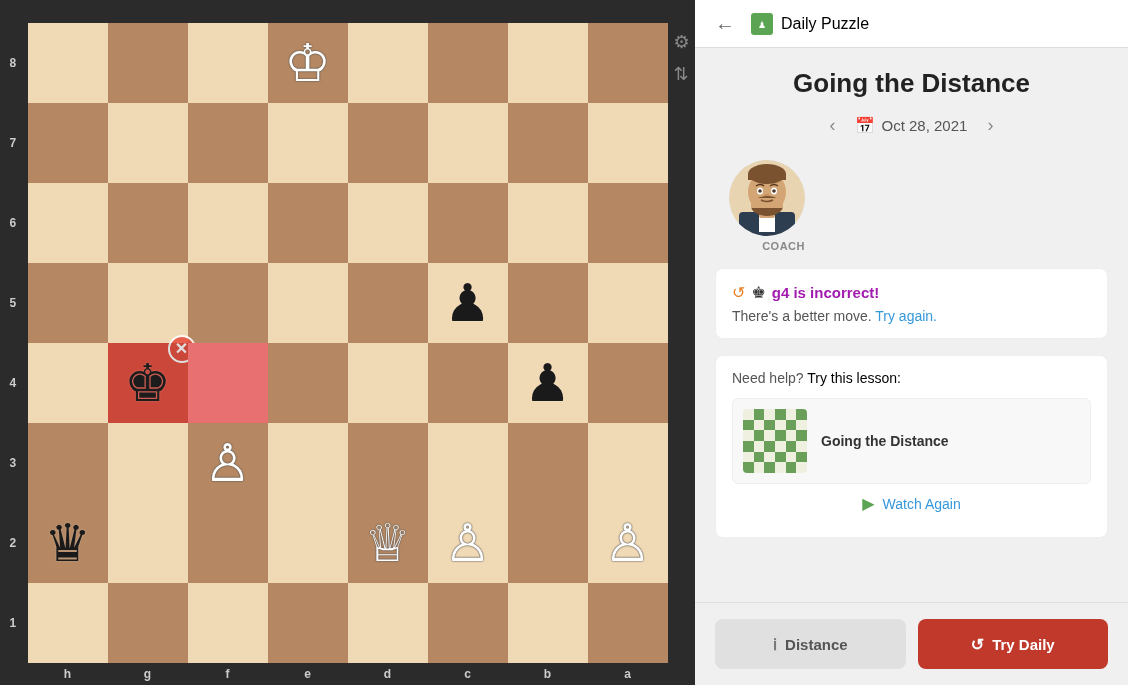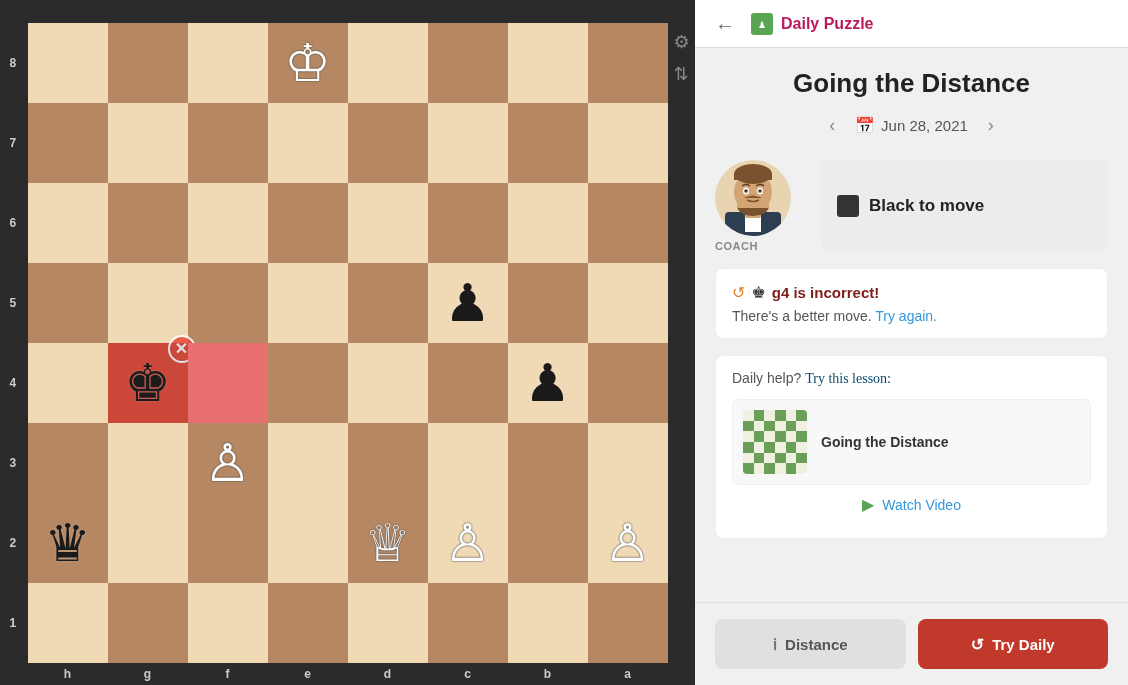--- a/index.html
+++ b/index.html
@@ -164,22 +164,22 @@
       display: flex;
       align-items: center;
       justify-content: center;
       color: white;
       font-size: 13px;
       margin-right: 8px;
     }
 
     .daily-puzzle-title {
       font-size: 16px;
-      font-weight: 700;
-      color: #be185d;
+      font-weight: 400;
+      color: #000000;
     }
 
     .right-content {
       padding: 20px;
       flex: 1;
       overflow-y: auto;
     }
 
     .puzzle-name {
       font-size: 26px;
@@ -223,21 +223,21 @@
     .coach-move-row {
       display: flex;
       gap: 16px;
       margin-bottom: 16px;
       align-items: stretch;
     }
 
     .coach-card {
       display: flex;
       flex-direction: column;
-      align-items: flex-start;
+      align-items: flex-end;
       width: 90px;
       flex-shrink: 0;
     }
 
     .coach-avatar {
       width: 76px;
       height: 76px;
       background: #e0e0e0;
       border-radius: 50%;
       overflow: hidden;
@@ -302,21 +302,21 @@
     }
 
     .piece-icon-inline {
       color: #333;
       font-size: 16px;
     }
 
     .incorrect-move-text {
       font-size: 15px;
       font-weight: 700;
-      color: #7f1d1d;
+      color: #a21caf;
     }
 
     .incorrect-subtitle {
       font-size: 14px;
       color: #555;
     }
 
     .try-again-link {
       color: #3498db;
       text-decoration: none;
@@ -331,23 +331,22 @@
       border: 1px solid #eee;
     }
 
     .help-text {
       font-size: 14px;
       color: #555;
       margin-bottom: 12px;
     }
 
     .help-link {
-      color: #0c4a6e;
+      color: #000000;
       text-decoration: none;
-      font-family: Liberation Serif, serif;
     }
 
     .lesson-card {
       display: flex;
       align-items: center;
       gap: 14px;
       padding: 10px;
       background: #f8f8f8;
       border-radius: 6px;
       border: 1px solid #eee;
@@ -594,21 +593,21 @@
   </div>
 
   <div class="right-content">
 
     <div class="puzzle-name">Going the Distance</div>
 
     <div class="date-nav">
       <button class="date-nav-btn">‹</button>
       <div class="date-display">
         <span class="date-icon">📅</span>
-        <span>Jun 28, 2021</span>
+        <span>Oct 28, 2021</span>
       </div>
       <button class="date-nav-btn">›</button>
     </div>
 
     <div class="coach-move-row">
       <div class="coach-card">
         <div class="coach-avatar">
 
           <svg width="76" height="76" viewBox="0 0 76 76" xmlns="http://www.w3.org/2000/svg">
 
@@ -636,41 +635,37 @@
 
             <ellipse cx="38" cy="46" rx="16" ry="10" fill="#7a5230"></ellipse>
             <rect x="22" y="38" width="32" height="10" fill="#d4a574"></rect>
 
             <path d="M32 40 Q38 43 44 40" stroke="#7a5230" stroke-width="1.5" fill="none"></path>
           </svg>
         </div>
         <div class="coach-label">COACH</div>
       </div>
 
-      <div class="black-to-move-badge">
-        <div class="black-square-icon"></div>
-        <div class="black-to-move-text">Black to move</div>
-      </div>
     </div>
 
     <div class="incorrect-section">
       <div class="incorrect-title">
         <span class="retry-icon">↺</span>
         <span class="piece-icon-inline">♚</span>
         <span class="incorrect-move-text">g4 is incorrect!</span>
       </div>
       <div class="incorrect-subtitle">
         <span>There's a better move.</span>
         <a class="try-again-link" href="#">Try again.</a>
       </div>
     </div>
 
     <div class="help-section">
       <div class="help-text">
-        <span>Daily help?</span>
+        <span>Need help?</span>
         <a class="help-link" href="#">
           <span>Try</span>
           <span>this lesson:</span>
         </a>
       </div>
       <div class="lesson-card">
         <div class="lesson-thumbnail">
 
           <div class="mini-board">
             <div class="mini-sq-light"></div>
@@ -709,21 +704,21 @@
               <div class="mini-sq-light"></div>
               <div class="mini-sq-dark"></div>
               <div class="mini-sq-light"></div>
           </div>
         </div>
         <div class="lesson-title">Going the Distance</div>
       </div>
 
       <div class="watch-video-row">
         <span class="play-icon">▶</span>
-        <span class="watch-video-text">Watch Video</span>
+        <span class="watch-video-text">Watch Again</span>
       </div>
     </div>
 
   </div>
 
   <div class="bottom-buttons">
     <button class="solution-btn">
       <span class="info-icon">ℹ</span>
       <span>Distance</span>
     </button>

